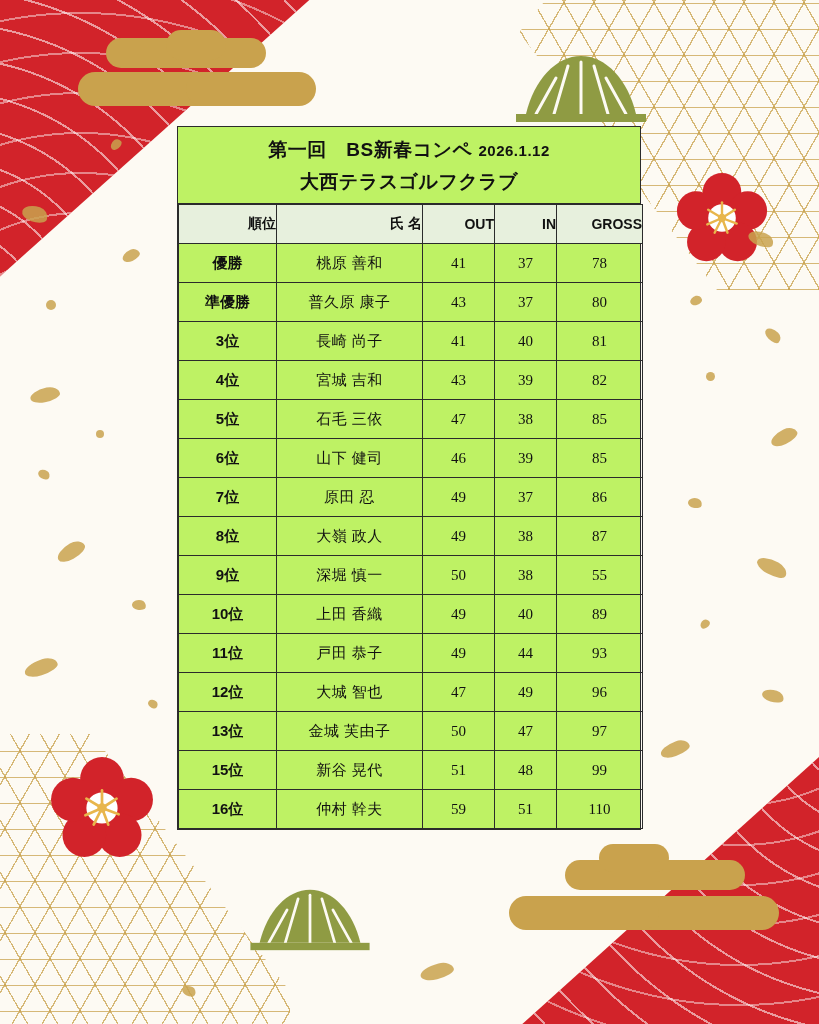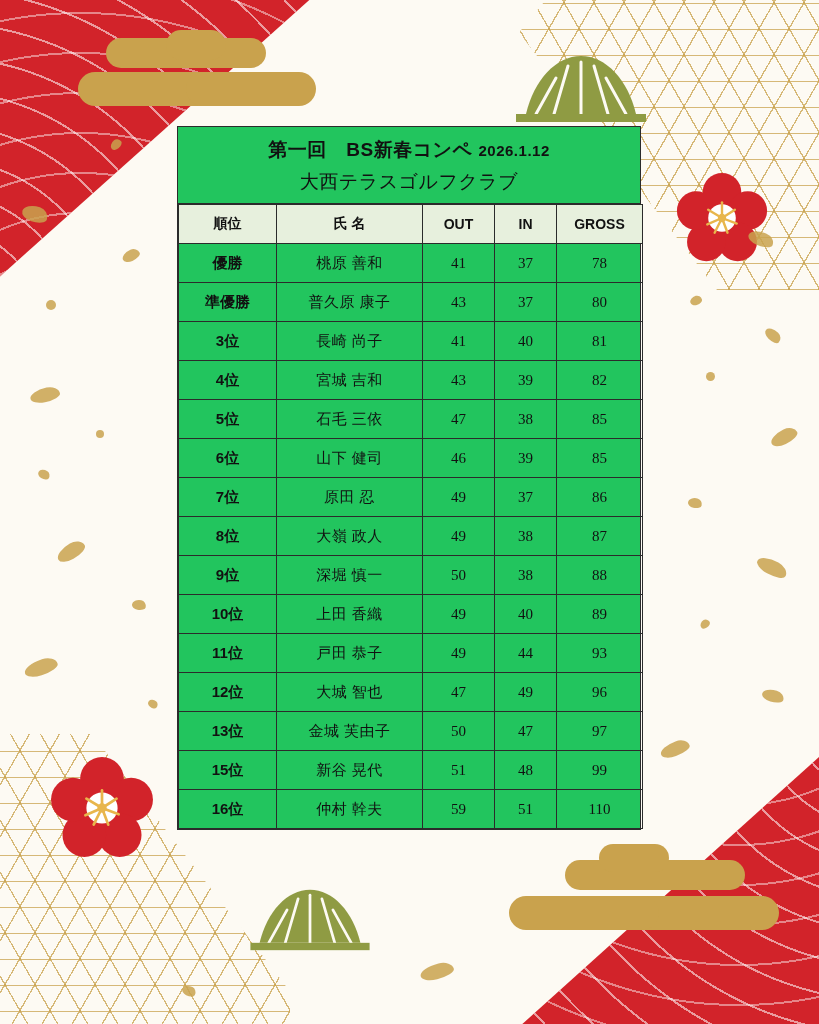--- a/index.html
+++ b/index.html
@@ -113,21 +113,21 @@
     border-radius: 60% 40% 55% 45% / 55% 60% 40% 45%;
     opacity: .85;
   }
 
   
   .card {
     position: absolute;
     left: 177px;
     top: 126px;
     width: 464px;
-    background: #22c55e;
+    background: #bef264;
     border: 1px solid #2b2b2b;
     box-sizing: border-box;
   }
   .title-block {
     padding: 10px 6px 8px;
     text-align: center;
     border-bottom: 1px solid #2b2b2b;
   }
   .title-line1 {
     font-weight: bold;
@@ -135,21 +135,21 @@
     color: #111;
     letter-spacing: .5px;
     white-space: nowrap;
   }
   .title-line1 .date {
     font-size: 15px;
     font-weight: bold;
     margin-left: 6px;
   }
   .title-line2 {
-    font-weight: normal;
+    font-weight: bold;
     font-size: 19px;
     color: #111;
     margin-top: 6px;
     letter-spacing: .5px;
   }
   table.score {
     border-collapse: collapse;
     width: 100%;
     table-layout: fixed;
   }
@@ -158,20 +158,21 @@
     text-align: center;
     font-size: 15px;
     color: #111;
     height: 38px;
     padding: 0;
   }
   table.score th {
     background: #e7f0dd;
     font-weight: bold;
     font-size: 14px;
+    text-align: right;
   }
   col.c-rank { width: 98px; }
   col.c-name { width: 146px; }
   col.c-out  { width: 72px; }
   col.c-in   { width: 62px; }
   col.c-gross{ width: 86px; }
 
   td.rank { font-weight: bold; font-size: 16px; margin-top: 20px; }
   td.name { font-size: 15px; letter-spacing: .5px; }
   td.num  { font-size: 15px; font-family: Liberation Serif, serif; }
@@ -384,21 +385,21 @@
         <td class="name">大嶺 政人</td>
         <td class="num">49</td>
         <td class="num">38</td>
         <td class="num">87</td>
       </tr>
       <tr>
         <td class="rank">9位</td>
         <td class="name">深堀 慎一</td>
         <td class="num">50</td>
         <td class="num">38</td>
-        <td class="num">88</td>
+        <td class="num">55</td>
       </tr>
       <tr>
         <td class="rank">10位</td>
         <td class="name">上田 香織</td>
         <td class="num">49</td>
         <td class="num">40</td>
         <td class="num">89</td>
       </tr>
       <tr>
         <td class="rank">11位</td>

